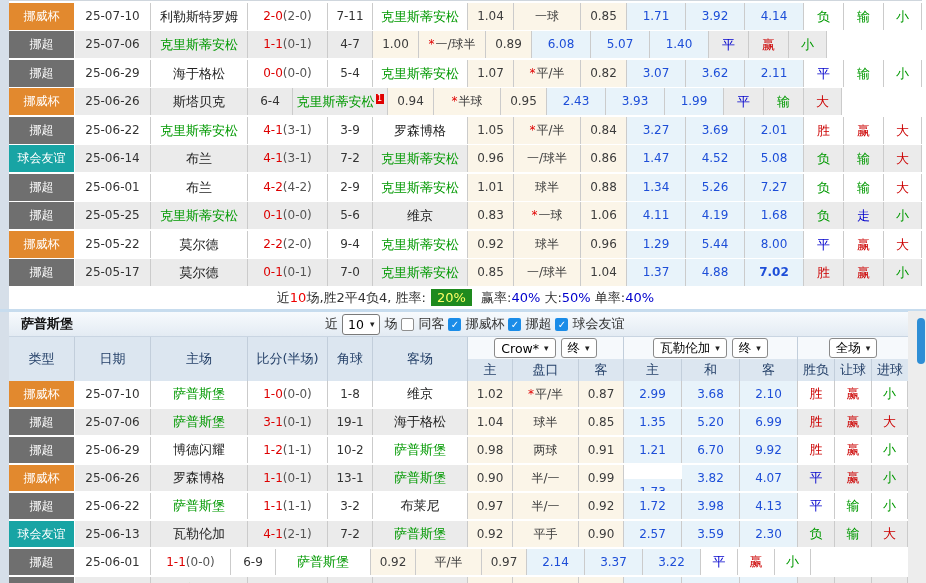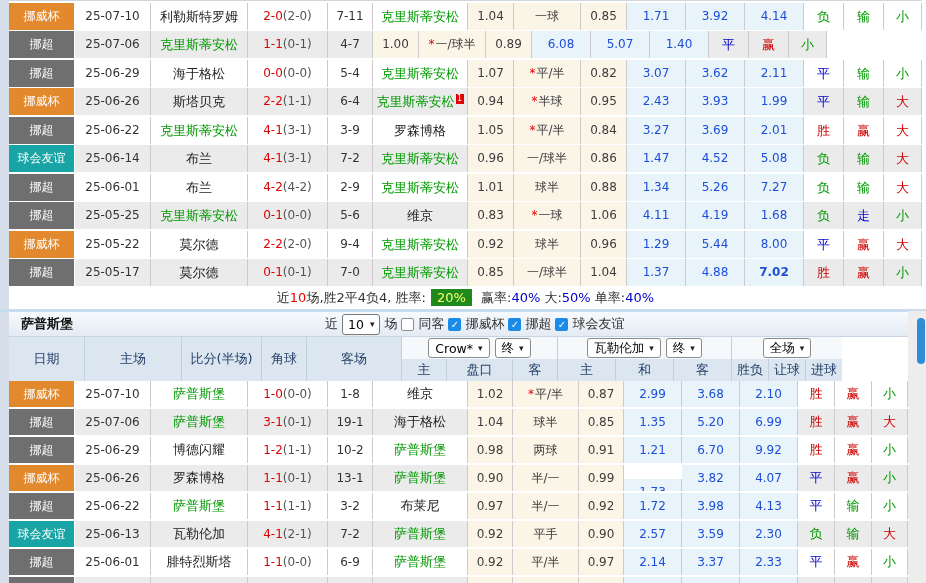--- a/index.html
+++ b/index.html
@@ -135,21 +135,20 @@
         <div class="c blu" style="width: 59px;">3.62</div>
         <div class="c blu" style="width: 59px;">2.11</div>
         <div class="c p res" style="width: 40px;"><span class="rs-b">平</span></div>
         <div class="c p res" style="width: 40px;"><span class="rs-g">输</span></div>
         <div class="c p res" style="width: 38px;"><span class="rs-g">小</span></div>
       </div>
       <div class="trow alt">
         <div class="c lg lg-cup" style="width: 66px;">挪威杯</div>
         <div class="c p" style="width: 76px;">25-06-26</div>
         <div class="c p" style="width: 97px;"><span class="tm">斯塔贝克</span></div>
-        <div class="c p" style="width: 80px;"><span class="sc">2-2</span><span class="hf">(1-1)</span></div>
         <div class="c p" style="width: 45px;">6-4</div>
         <div class="c p" style="width: 95px;"><span class="tm g">克里斯蒂安松</span><span class="badge1">1</span></div>
         <div class="c cream" style="width: 46px;">0.94</div>
         <div class="c cream" style="width: 67px;"><span class="star">*</span><span>半球</span></div>
         <div class="c cream" style="width: 46px;">0.95</div>
         <div class="c blu" style="width: 59px;">2.43</div>
         <div class="c blu" style="width: 59px;">3.93</div>
         <div class="c blu" style="width: 59px;">1.99</div>
         <div class="c p res" style="width: 40px;"><span class="rs-b">平</span></div>
         <div class="c p res" style="width: 40px;"><span class="rs-g">输</span></div>
@@ -277,20 +276,21 @@
       <span class="cb on">✓</span>
       <span>挪威杯</span>
       <span class="cb on">✓</span>
       <span>挪超</span>
       <span class="cb on">✓</span>
       <span>球会友谊</span>
     </div>
   </div>
 
   <div class="t2h">
+    <div class="lcell" style="width:66px">类型</div>
     <div class="lcell" style="width:76px">日期</div>
     <div class="lcell" style="width:97px">主场</div>
     <div class="lcell" style="width:80px">比分(半场)</div>
     <div class="lcell" style="width:45px">角球</div>
     <div class="lcell" style="width:95px">客场</div>
     <div class="rwrap">
       <div class="hrowA">
         <div class="zone" style="width:156px">
           <span class="dd">
             <span>Crow*</span>
@@ -431,30 +431,29 @@
         <div class="c blu" style="width: 58px;">2.57</div>
         <div class="c blu" style="width: 58px;">3.59</div>
         <div class="c blu" style="width: 58px;">2.30</div>
         <div class="c p res" style="width: 37px;"><span class="rs-g">负</span></div>
         <div class="c p res" style="width: 37px;"><span class="rs-g">输</span></div>
         <div class="c p res" style="width: 36px;"><span class="rs-r">大</span></div>
       </div>
       <div class="trow">
         <div class="c lg lg-top" style="width: 66px;">挪超</div>
         <div class="c p" style="width: 76px;">25-06-01</div>
-        <div class="c p" style="width: 97px;"><span class="tm">腓特烈斯塔</span></div>
         <div class="c p" style="width: 80px;"><span class="sc">1-1</span><span class="hf">(0-0)</span></div>
         <div class="c p" style="width: 45px;">6-9</div>
         <div class="c p" style="width: 95px;"><span class="tm g">萨普斯堡</span></div>
         <div class="c cream" style="width: 45px;">0.92</div>
         <div class="c cream" style="width: 66px;"><span>平/半</span></div>
         <div class="c cream" style="width: 45px;">0.97</div>
         <div class="c blu" style="width: 58px;">2.14</div>
         <div class="c blu" style="width: 58px;">3.37</div>
-        <div class="c blu" style="width: 58px;">2.33</div>
+        <div class="c blu" style="width: 58px;">3.22</div>
         <div class="c p res" style="width: 37px;"><span class="rs-b">平</span></div>
         <div class="c p res" style="width: 37px;"><span class="rs-r">赢</span></div>
         <div class="c p res" style="width: 36px;"><span class="rs-g">小</span></div>
       </div>
       <div class="trow alt">
         <div class="c lg lg-top" style="width: 66px;">挪超</div>
         <div class="c p" style="width: 76px;"></div>
         <div class="c p" style="width: 97px;"><span class="tm g">萨普斯堡</span></div>
         <div class="c p" style="width: 80px;"><span class="hf"></span></div>
         <div class="c p" style="width: 45px;"></div>

